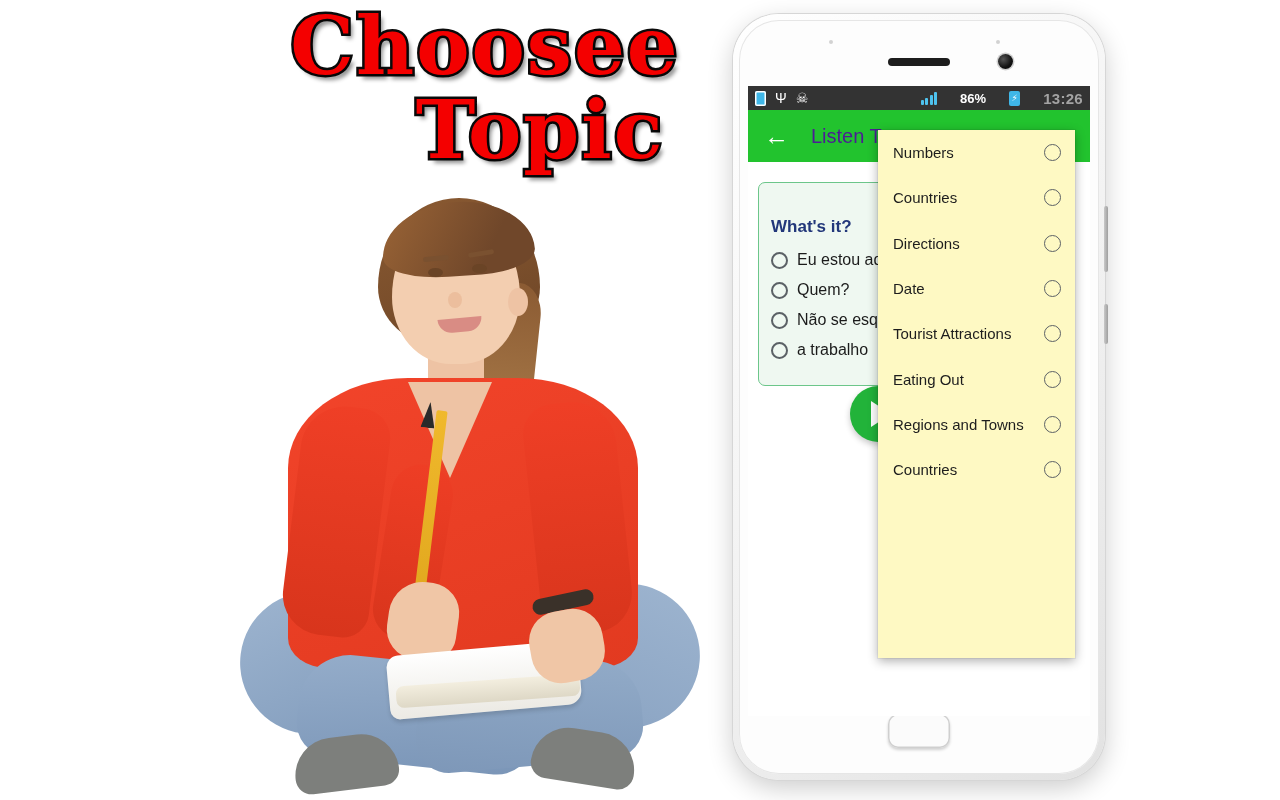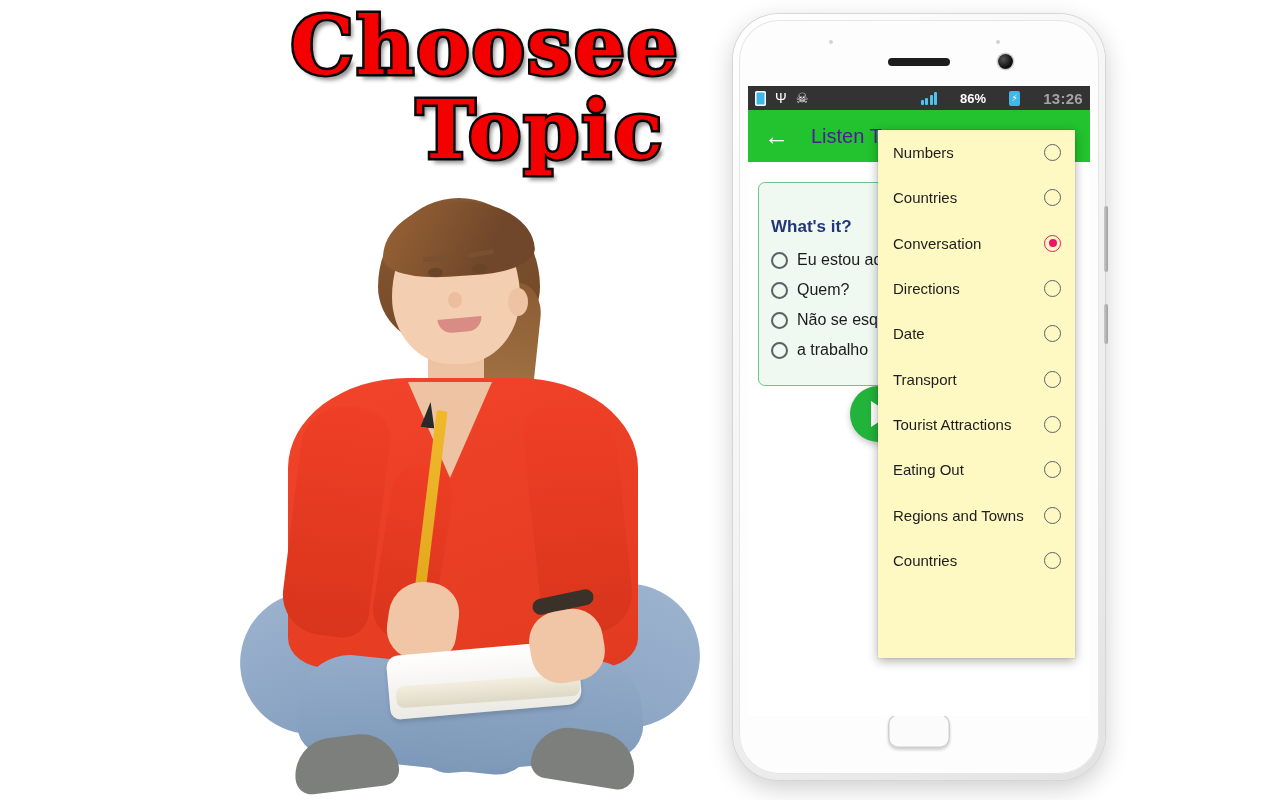--- a/index.html
+++ b/index.html
@@ -329,33 +329,25 @@
       <div class="dropdown">
           <div class="dd-item">
             <span class="dd-label">Numbers</span>
             <span class="dd-radio"></span>
           </div>
           <div class="dd-item">
             <span class="dd-label">Countries</span>
             <span class="dd-radio"></span>
           </div>
           <div class="dd-item">
-            <span class="dd-label">Conversation</span>
-            <span class="dd-radio on"></span>
-          </div>
-          <div class="dd-item">
             <span class="dd-label">Directions</span>
             <span class="dd-radio"></span>
           </div>
           <div class="dd-item">
             <span class="dd-label">Date</span>
-            <span class="dd-radio"></span>
-          </div>
-          <div class="dd-item">
-            <span class="dd-label">Transport</span>
             <span class="dd-radio"></span>
           </div>
           <div class="dd-item">
             <span class="dd-label">Tourist Attractions</span>
             <span class="dd-radio"></span>
           </div>
           <div class="dd-item">
             <span class="dd-label">Eating Out</span>
             <span class="dd-radio"></span>
           </div>

